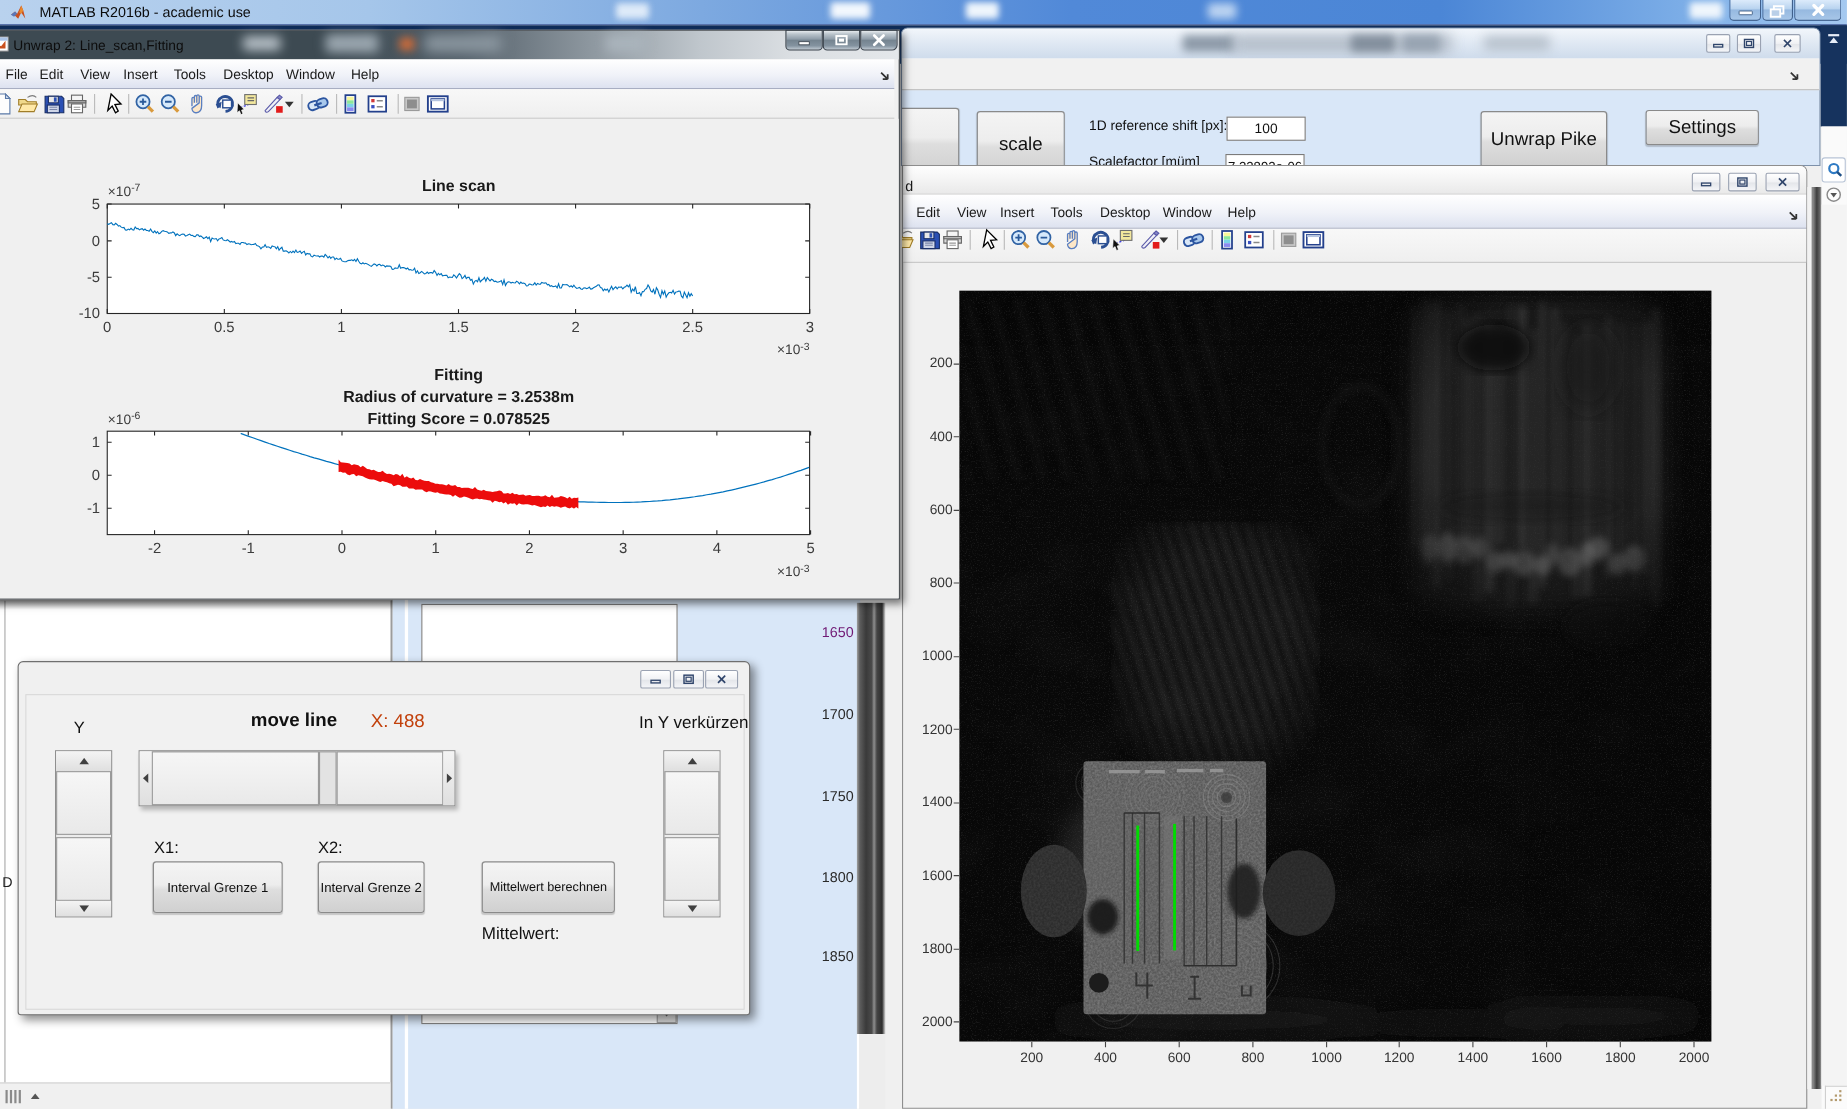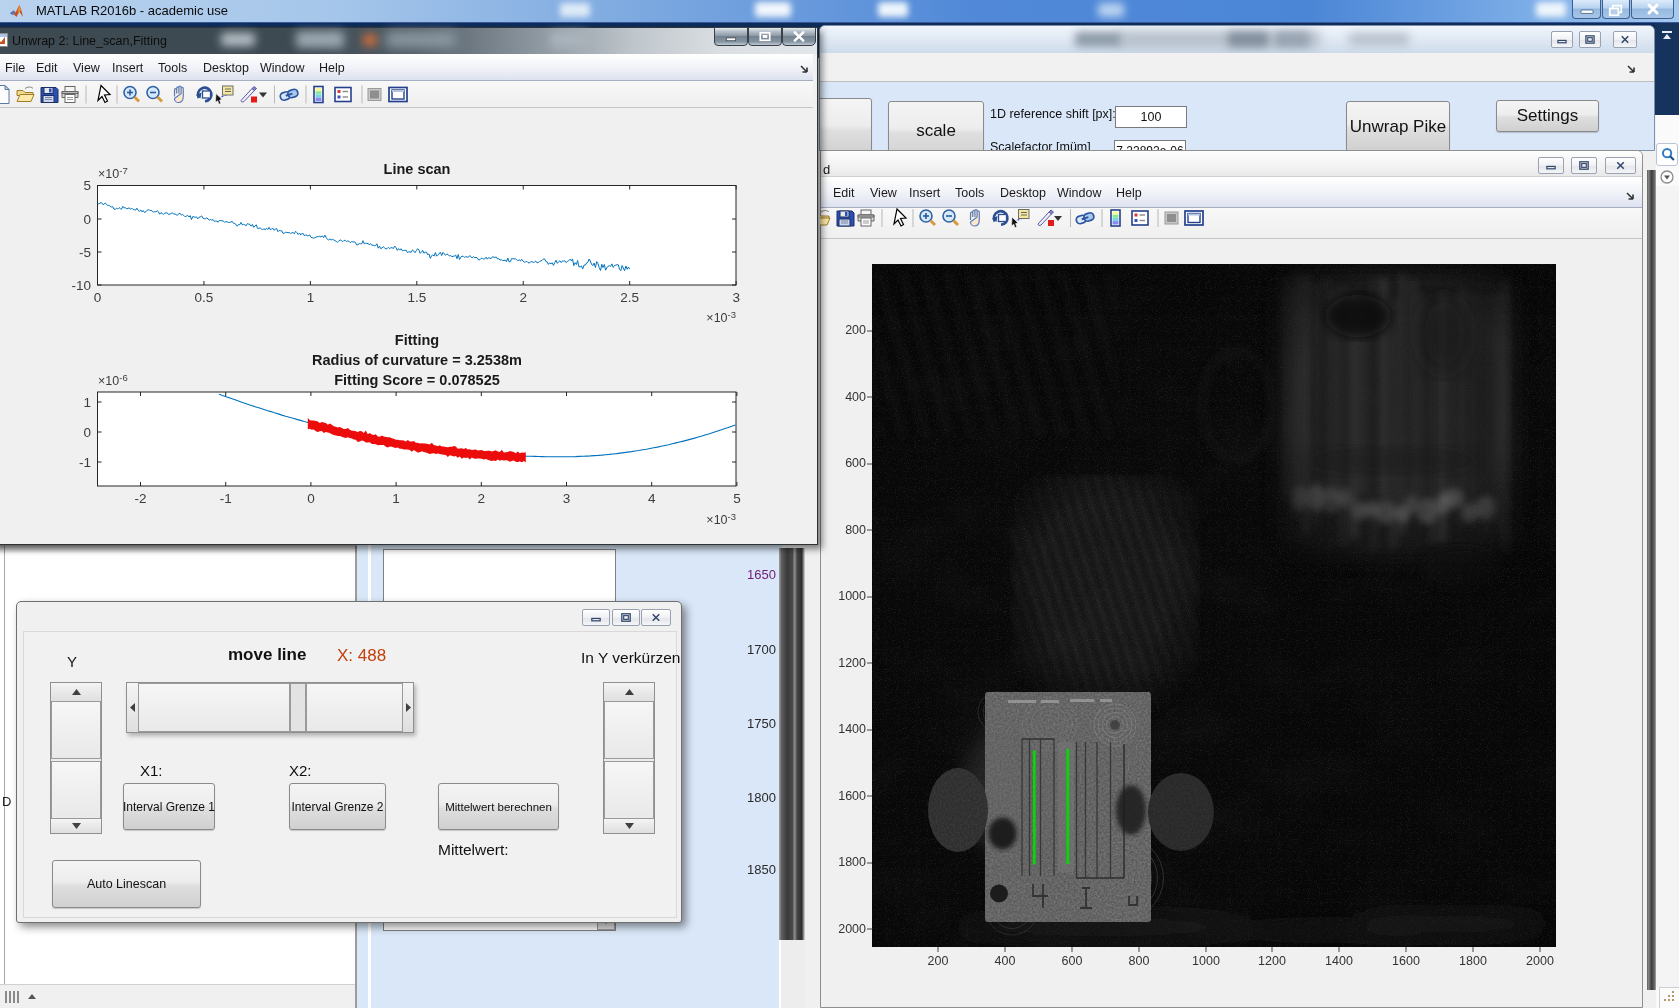--- a/index.html
+++ b/index.html
@@ -115,26 +115,26 @@
         </g>
       </svg>
     </div>
   <div class="abs" style="left:0;top:27px;width:836px;height:29px;background:#f1f1f1;border-bottom:1px solid #bfbfbf">
      <svg width="12" height="12" style="position:absolute;right:18px;top:11px">
         <path d="M2 2l6 6M8 8V3.5M8 8H3.5" stroke="#333" stroke-width="1.6" fill="none"></path>
       </svg>
   </div>
 
   <div class="btn" style="left:-12px;top:72px;width:64px;height:60px"></div>
-  <div class="btn" style="left:68px;top:75px;width:96px;height:60px;font-size:17px">scale</div>
+  <div class="btn" style="left:68px;top:75px;width:80px;height:60px;font-size:17px">scale</div>
   <div class="abs" style="left:170px;top:81px;font-size:12.5px;color:#111">1D reference shift [px]:</div>
   <div class="fld" style="left:295px;top:80px;width:72px;height:22px;font-size:12.5px">100</div>
   <div class="abs" style="left:170px;top:114px;font-size:12.5px;color:#111">Scalefactor [müm]</div>
   <div class="fld" style="left:294px;top:114px;width:72px;height:22px;font-size:12px">7.22892e-06</div>
-  <div class="btn" style="left:526px;top:75px;width:104px;height:51px;font-size:17px">Unwrap Pike</div>
+  <div class="btn" style="left:526px;top:75px;width:115px;height:51px;font-size:17px">Unwrap Pike</div>
   <div class="btn" style="left:676px;top:74px;width:103px;height:32px;font-size:17px">Settings</div>
 </div>
 
 <div class="abs" style="left:820px;top:150px;width:823px;height:858px;background:#f0f0f0;border:1px solid #8e8e8e;border-radius:0 6px 0 0;overflow:hidden">
   <div class="abs" style="left:0;top:0;width:828px;height:26px;background:linear-gradient(180deg,#fefefe 0%,#f2f2f2 60%,#e9e9e9 100%);border-bottom:1px solid #d0d0d0">
     <div class="abs" style="left:2px;top:11px;font-size:13px;color:#1a1a1a">d</div>
   </div>
   <div style="position:absolute;left:717px;top:6px;width:26px;height:17px;background:linear-gradient(180deg,#ffffff,#f0f1f4 50%,#e4e6ea 55%,#f4f5f8);border:1px solid #9aa2b2;border-radius:2px;box-sizing:border-box;display:flex;align-items:center;justify-content:center">
       <svg width="26" height="17" viewBox="0 0 26 17">
         <rect x="8.5" y="9.5" width="9" height="2.6" fill="none" stroke="#30456b" stroke-width="1.3"></rect>
@@ -854,19 +854,18 @@
       </div>
     <div class="sldseg" style="left:0;top:18px;width:50px;height:58px"></div>
     <div class="sldseg" style="left:0;top:78px;width:50px;height:58px"></div>
     <div class="arr" style="left:0;top:136px;width:50px;height:14px">
         <svg width="9" height="6">
           <path d="M0 0l4.5 6L9 0z" fill="#404040"></path>
         </svg>
       </div>
   </div>
   <div class="abs" style="left:123px;top:160px;font-size:15px;color:#111">X1:</div>
-  <div class="btn" style="left:106px;top:181px;width:92px;height:47px;font-size:12px">Interval Grenze 1</div>
+  <div class="btn" style="left:122px;top:181px;width:118px;height:47px;font-size:12px">Interval Grenze 1</div>
   <div class="abs" style="left:272px;top:160px;font-size:15px;color:#111">X2:</div>
   <div class="btn" style="left:272px;top:181px;width:97px;height:47px;font-size:12px">Interval Grenze 2</div>
   <div class="btn" style="left:421px;top:181px;width:121px;height:47px;font-size:11.5px">Mittelwert berechnen</div>
   <div class="abs" style="left:421px;top:239px;font-size:15.5px;color:#111">Mittelwert:</div>
-  <div class="btn" style="left:35px;top:258px;width:149px;height:48px;font-size:12.5px">Auto Linescan</div>
 </div>
 
 </body></html>

